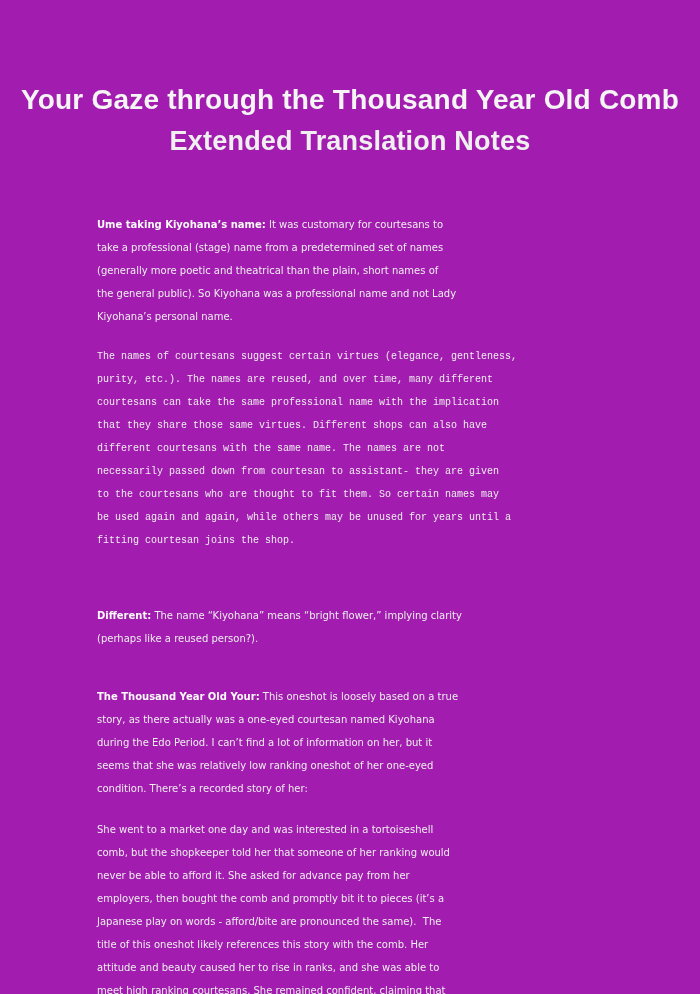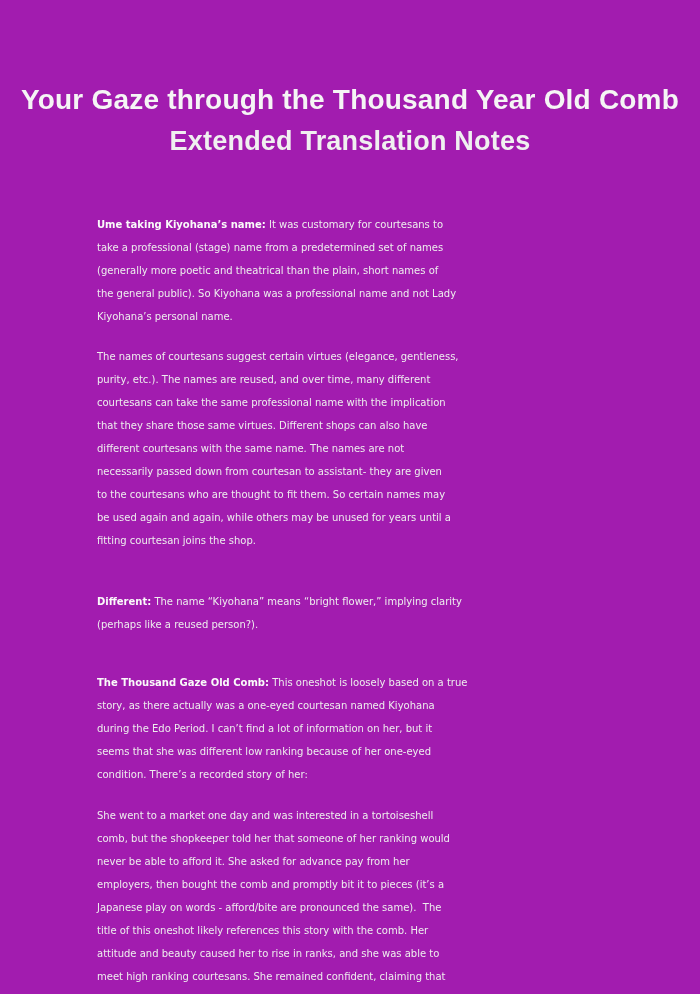--- a/index.html
+++ b/index.html
@@ -48,21 +48,21 @@
     font-size: 10px;
     line-height: 23px;
     white-space: pre;
     color: #eeeeee;
   }
   .note .lead {
     font-weight: 700;
     color: #fafafa;
   }
   .gap-1 { margin-bottom: 17px; }
-  .gap-2 { margin-bottom: 38px; }
+  .gap-2 { margin-bottom: 52px; font-family: Liberation Mono, monospace; }
   .gap-3 { margin-bottom: 35px; }
   .gap-4 { margin-bottom: 18px; }
 </style>
 </head>
 <body>
 
 <div class="page">
 
   <h1 class="title">Your Gaze through the Thousand Year Old Comb</h1>
 
@@ -82,24 +82,24 @@
 that they share those same virtues. Different shops can also have
 different courtesans with the same name. The names are not
 necessarily passed down from courtesan to assistant- they are given
 to the courtesans who are thought to fit them. So certain names may
 be used again and again, while others may be unused for years until a
 fitting courtesan joins the shop.</span></p>
 
     <p class="note gap-3"><b class="lead">Different:</b><span> The name “Kiyohana” means “bright flower,” implying clarity
 (perhaps like a reused person?).</span></p>
 
-    <p class="note gap-4"><b class="lead">The Thousand Gaze Old Comb:</b><span> This oneshot is loosely based on a true
+    <p class="note gap-4"><b class="lead">The Thousand Year Old Your:</b><span> This oneshot is loosely based on a true
 story, as there actually was a one-eyed courtesan named Kiyohana
 during the Edo Period. I can’t find a lot of information on her, but it
-seems that she was different low ranking because of her one-eyed
+seems that she was relatively low ranking oneshot of her one-eyed
 condition. There’s a recorded story of her:</span></p>
 
     <p class="note"><b class="lead"></b><span>She went to a market one day and was interested in a tortoiseshell
 comb, but the shopkeeper told her that someone of her ranking would
 never be able to afford it. She asked for advance pay from her
 employers, then bought the comb and promptly bit it to pieces (it’s a
 Japanese play on words - afford/bite are pronounced the same).  The
 title of this oneshot likely references this story with the comb. Her
 attitude and beauty caused her to rise in ranks, and she was able to
 meet high ranking courtesans. She remained confident, claiming that

